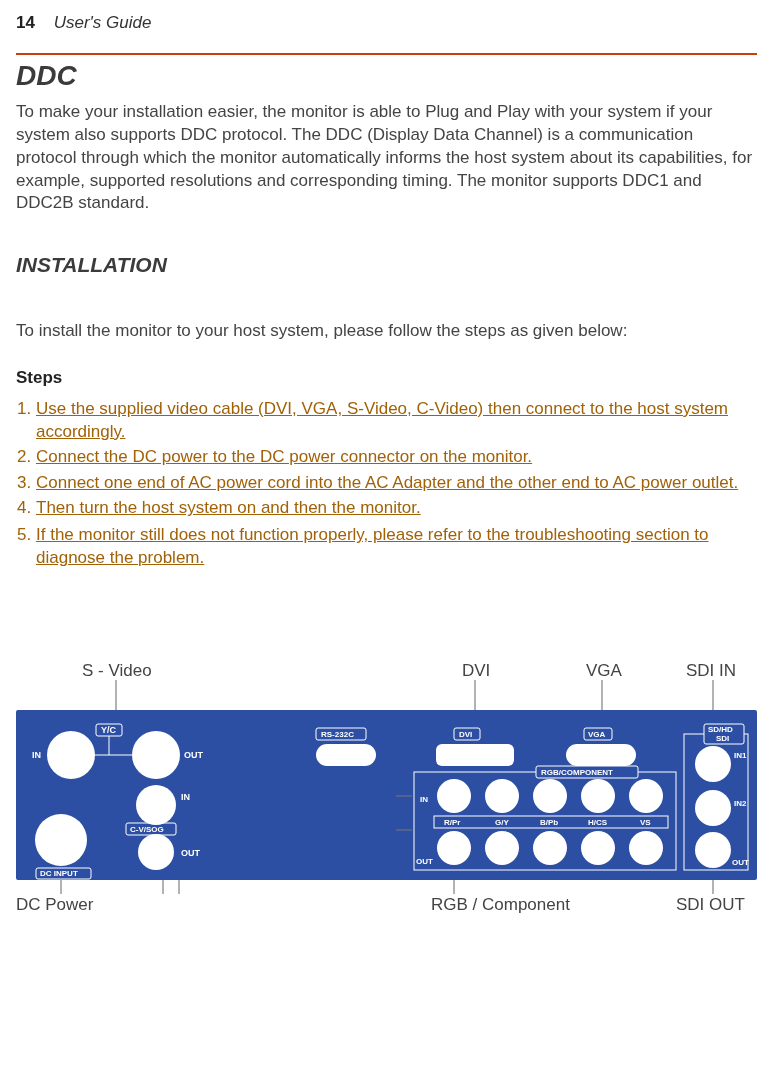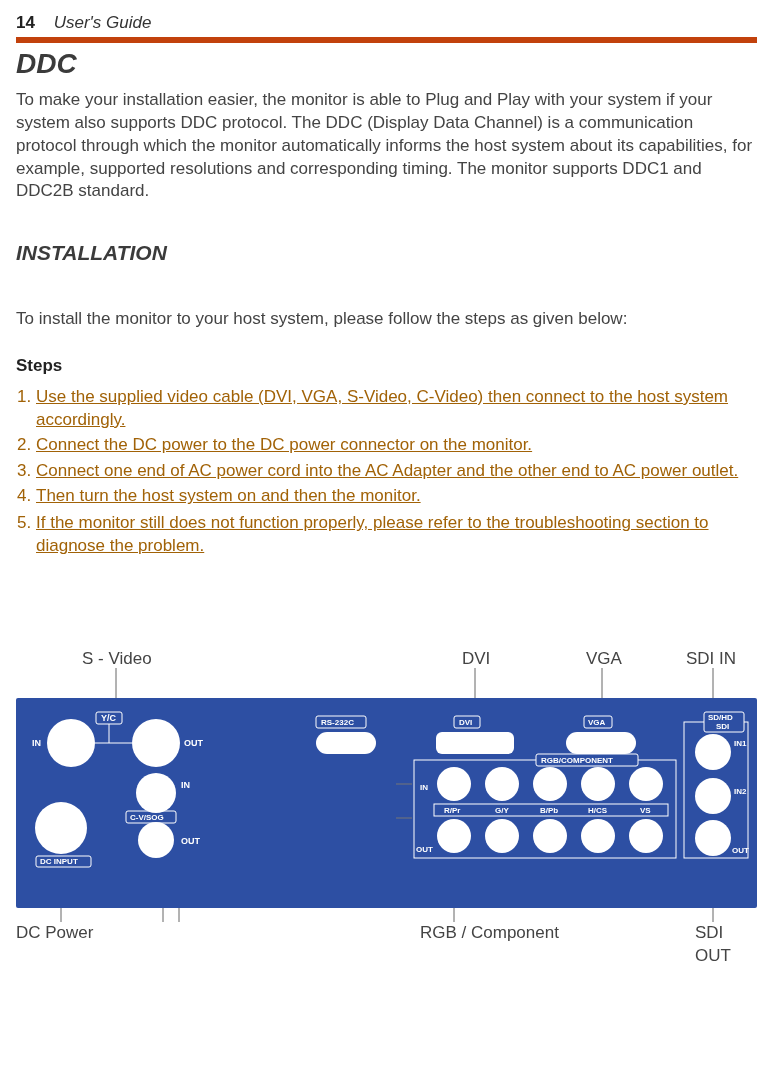--- a/index.html
+++ b/index.html
@@ -6,22 +6,22 @@
       font-family: Arial, Helvetica, sans-serif;
       margin: 0;
       padding: 12px 16px;
       width: 773px;
       box-sizing: border-box;
       color: #333;
       font-size: 17px;
       line-height: 1.35;
     }
     .header-line {
-      border-bottom: 6px solid #c2410c;
-      padding-bottom: 2px;
+      border-bottom: 2px solid #c2410c;
+      padding-bottom: 18px;
       margin-bottom: 2px;
     }
     .header-line span.page-num {
       font-weight: bold;
       font-size: 17px;
       color: #222;
     }
     .header-line span.guide {
       font-style: italic;
       font-size: 17px;
@@ -52,21 +52,21 @@
     
     
     .diagram-wrap { margin-top: 90px; }
     .label-row-top { position: relative; height: 50px; font-size: 17px; color:#444;}
     .label-row-top .lbl { position:absolute; top:0; text-align:left;}
     .tick { stroke:#666; stroke-width:1;}
     
     .panel {
       background:#2d4fa3;
       position:relative;
-      height: 210px;
+      height: 170px;
       border-radius:2px;
       width: 741px;
     }
     .panel svg { position:absolute; inset:0; }
     .port-circle { fill:#fff; }
     .port-label { fill:#fff; font-size:9px; font-family: Arial; font-weight:bold;}
     .port-label-sm { fill:#fff; font-size:8px; font-family: Arial; font-weight:bold;}
     .box { fill:none; stroke:#fff; stroke-width:1;}
     .boxf { fill:#2d4fa3; stroke:#fff; stroke-width:1;}
     .rounded-slot { fill:#fff; }
@@ -197,17 +197,17 @@
 
   <div class="label-row-bottom">
     <svg width="741" height="40" style="position:absolute;top:-6px;left:0;">
       <line x1="45" y1="0" x2="45" y2="14" class="tick"></line>
       <line x1="147" y1="0" x2="147" y2="14" class="tick"></line>
       <line x1="163" y1="0" x2="163" y2="14" class="tick"></line>
       <line x1="438" y1="0" x2="438" y2="14" class="tick"></line>
       <line x1="697" y1="0" x2="697" y2="14" class="tick"></line>
     </svg>
     <div class="lbl" style="left:0px;">DC Power</div>
-    <div class="lbl" style="left:404px;">RGB / Component</div>
-    <div class="lbl" style="left:679px;">SDI OUT</div>
+    <div class="lbl" style="left:415px;">RGB / Component</div>
+    <div class="lbl" style="left:660px;">SDI OUT</div>
   </div>
 
 </div>
 
 </body></html>

